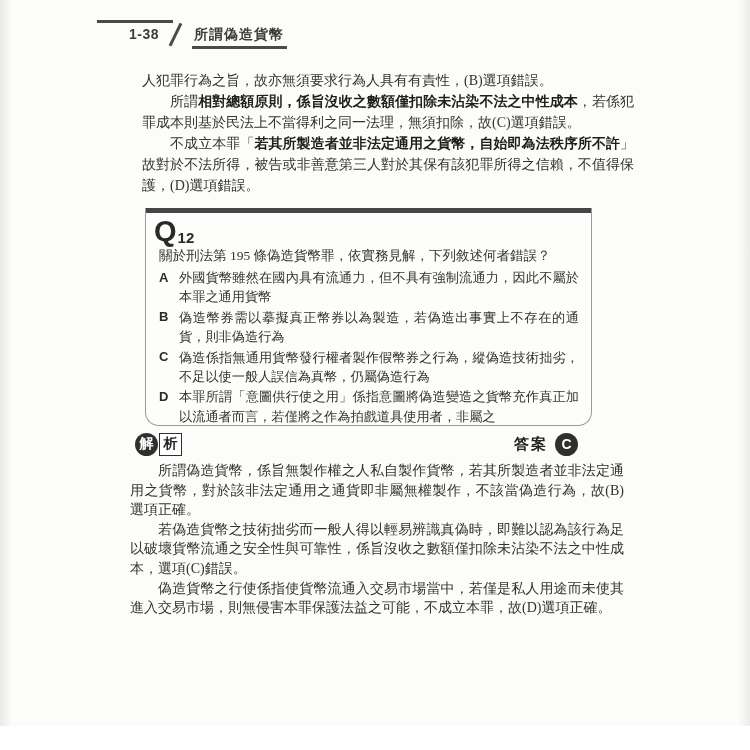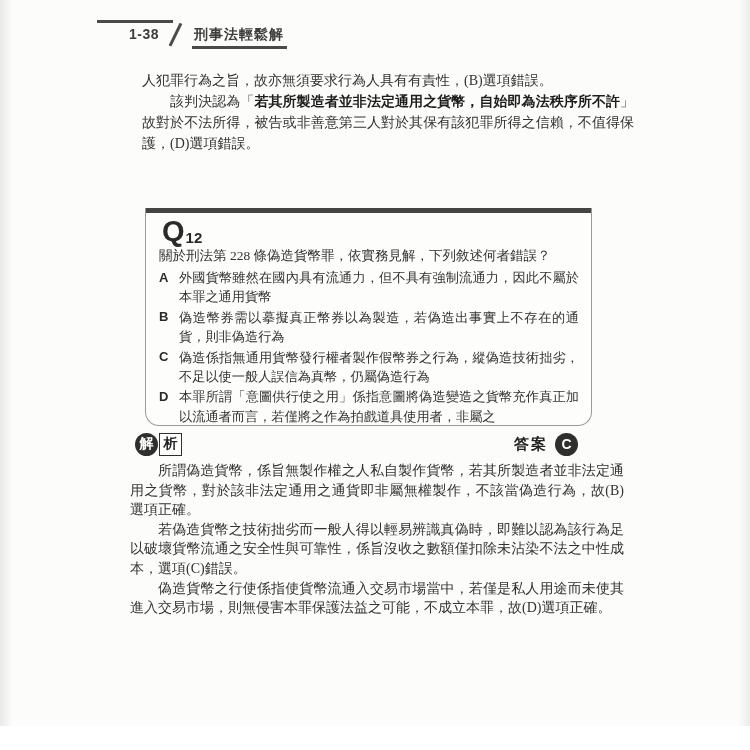--- a/index.html
+++ b/index.html
@@ -28,21 +28,21 @@
   .intro { position:absolute; left:142px; top:70px; width:492px;
     font-size:14px; line-height:21px; text-align:justify; }
   .intro p.indent { text-indent:2em; }
   .intro b { font-weight:700; color:#1f1e1d; }
 
   
   .qbox { position:absolute; left:145px; top:208px; width:447px; height:218px;
     border:1px solid #9a9a98; border-top:none; border-radius:0 0 14px 14px;
     background:#fdfdfc; overflow:hidden; }
   .qbox-topbar { width:100%; height:5px; background:#454545; }
-  .q-number { margin:3px 0 0 16px; font-family:"Liberation Sans",sans-serif; color:#2a2a29; }
+  .q-number { margin:3px 0 0 8px; font-family:"Liberation Sans",sans-serif; color:#2a2a29; }
   .q-letter { font-size:29px; font-weight:bold; line-height:30px; }
   .q-num { font-size:15px; font-weight:bold; position:relative; top:2px; left:1px; }
   .q-stem { margin:0 14px 3px 13px; font-size:13.5px; line-height:19px; }
   .q-options { margin:2px 12px 0 13px; }
   .q-option { display:flex; margin-bottom:1px; }
   .opt-label { flex:0 0 20px; font-family:"Liberation Sans",sans-serif; font-weight:bold;
     font-size:13px; color:#2a2a29; padding-top:1.5px; }
   .opt-text { font-size:13.2px; line-height:19.4px; text-align:justify; }
 
   
@@ -69,35 +69,36 @@
 </style>
 </head>
 <body>
 
 <div class="page">
 
   <header class="running-head">
     <div class="rh-bar-top"></div>
     <span class="rh-page">1-38</span>
     <div class="rh-diag"></div>
-    <span class="rh-title">刑事法輕鬆解</span>
+    <span class="rh-title">所謂偽造貨幣</span>
     <div class="rh-bar-bottom"></div>
   </header>
 
   <section class="intro">
     <p><span>人犯罪行為之旨，故亦無須要求行為人具有有責性，(B)選項錯誤。</span></p>
-    <p class="indent"><span>該判決認為「</span><b>若其所製造者並非法定通用之貨幣，自始即為法秩序所不許</b><span>」故對於不法所得，被告或非善意第三人對於其保有該犯罪所得之信賴，不值得保護，(D)選項錯誤。</span></p>
+    <p class="indent"><span>所謂</span><b>相對總額原則，係旨沒收之數額僅扣除未沾染不法之中性成本</b><span>，若係犯罪成本則基於民法上不當得利之同一法理，無須扣除，故(C)選項錯誤。</span></p>
+    <p class="indent"><span>不成立本罪「</span><b>若其所製造者並非法定通用之貨幣，自始即為法秩序所不許</b><span>」故對於不法所得，被告或非善意第三人對於其保有該犯罪所得之信賴，不值得保護，(D)選項錯誤。</span></p>
   </section>
 
   <section class="qbox">
     <div class="qbox-topbar"></div>
     <div class="q-number">
       <span class="q-letter">Q</span><span class="q-num">12</span>
     </div>
-    <p class="q-stem">關於刑法第 228 條偽造貨幣罪，依實務見解，下列敘述何者錯誤？</p>
+    <p class="q-stem">關於刑法第 195 條偽造貨幣罪，依實務見解，下列敘述何者錯誤？</p>
     <div class="q-options">
       <div class="q-option">
         <span class="opt-label">A</span>
         <span class="opt-text">外國貨幣雖然在國內具有流通力，但不具有強制流通力，因此不屬於本罪之通用貨幣</span>
       </div>
       <div class="q-option">
         <span class="opt-label">B</span>
         <span class="opt-text">偽造幣券需以摹擬真正幣券以為製造，若偽造出事實上不存在的通貨，則非偽造行為</span>
       </div>
       <div class="q-option">

